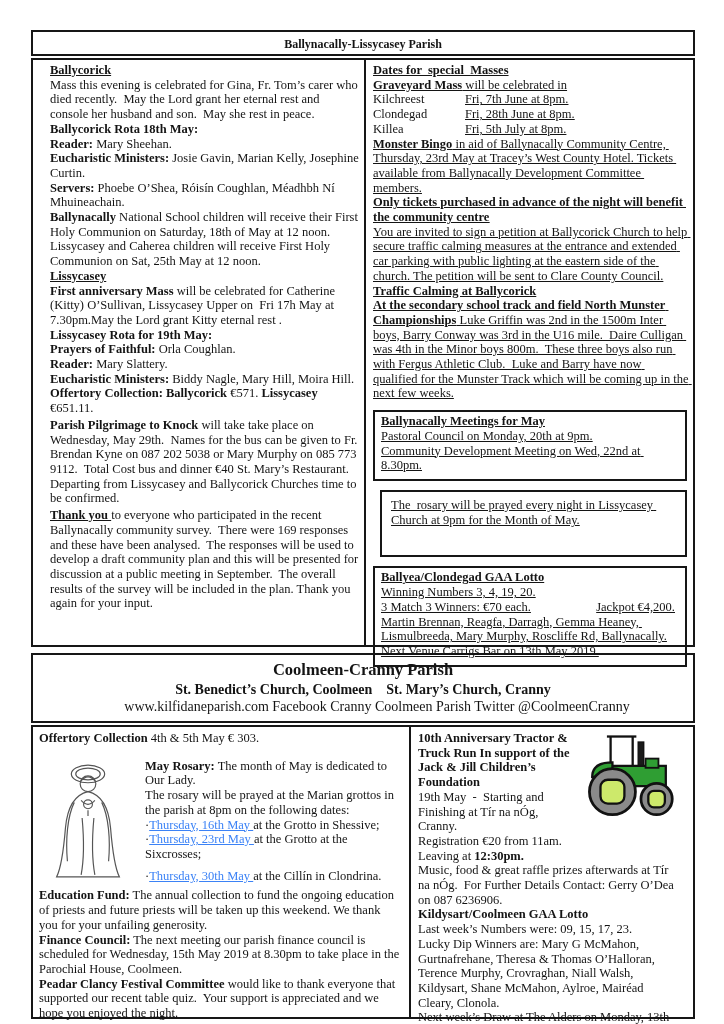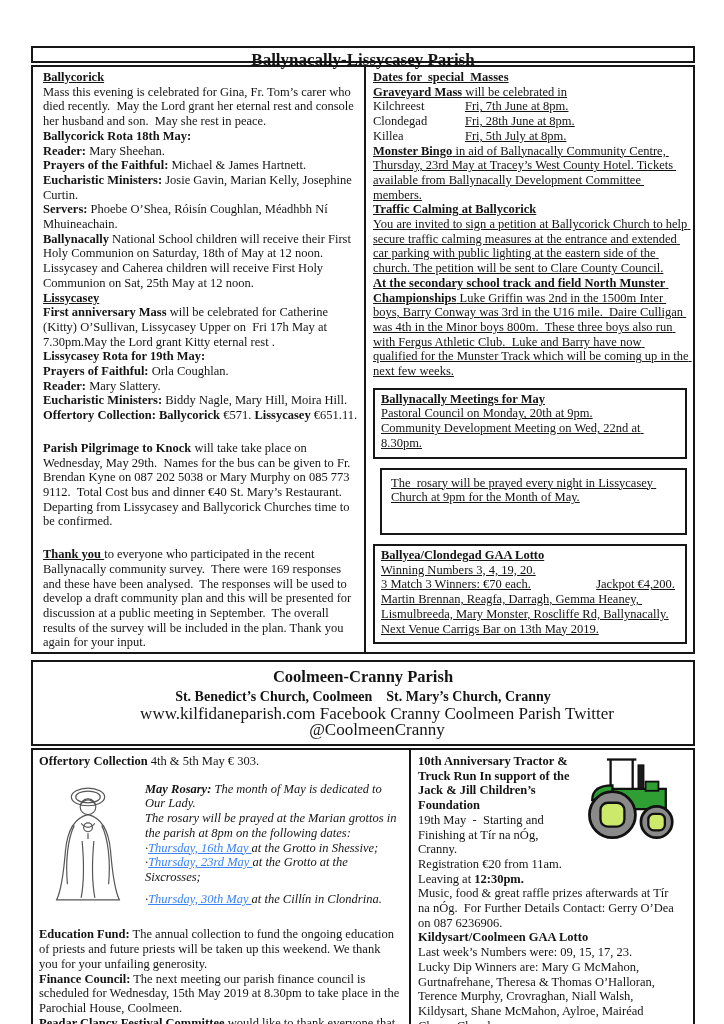--- a/index.html
+++ b/index.html
@@ -1,61 +1,60 @@
 <!DOCTYPE html>
 <html><head>
 <meta charset="utf-8">
 <style>
   html,body{margin:0;padding:0;background:#e8e8e8;}
   .page{position:relative;width:724px;height:1024px;background:#ffffff;
         font-family:"Liberation Serif",serif;font-size:12.5px;line-height:14.7px;
         color:#141414;overflow:hidden;margin:0 auto;}
   .sheet{position:absolute;left:31px;top:30px;width:664px;}
   .box{border:2px solid #161616;box-sizing:border-box;}
-  .titlebox{height:17px;text-align:center;font-weight:bold;font-size:17px;line-height:24px;margin-top:16px;}
+  .titlebox{height:26px;text-align:center;font-weight:bold;font-size:12px;line-height:24px;}
   .topcontent{margin-top:2px;height:589px;display:flex;}
-  .colL{width:333px;border-right:2px solid #161616;padding:3px 5px 0 10px;box-sizing:border-box;}
+  .colL{width:333px;border-right:2px solid #161616;padding:3px 5px 0 17px;box-sizing:border-box;}
   .colR{flex:1;padding:3px 4px 2px 7px;display:flex;flex-direction:column;box-sizing:border-box;text-decoration:underline;}
   .para{white-space:pre-wrap;}
   .b{font-weight:bold;}
   .bu{font-weight:bold;text-decoration:underline;}
   .link{color:#3b82f6;text-decoration:underline;}
   .place{display:inline-block;width:92px;}
   .split{display:flex;justify-content:space-between;padding-right:4px;}
-  .sp{margin-top:18px;}
+  .sp{margin-top:2px;}
   .gapS{margin-top:7px;}
   .subbox{border:2px solid #161616;margin:9px 2px 0 0;padding:2px 6px 6px 6px;}
   .subbox.inset{margin-left:7px;padding:6px 6px 28px 9px;}
   .bheader{margin-top:6px;text-align:center;padding:4px 16px 6px;}
   .btitle{font-weight:bold;font-size:16.5px;line-height:21px;}
   .bchurches{font-weight:bold;font-size:14px;line-height:19px;white-space:pre-wrap;}
-  .bweb{font-size:17px;line-height:16px;margin-left:28px;}
+  .bweb{font-size:14px;line-height:16px;margin-left:28px;}
   .bcontent{margin-top:2px;height:294px;display:flex;}
   .colBL{width:378px;border-right:2px solid #161616;padding:4px 8px 0 6px;box-sizing:border-box;}
   .colBR{flex:1;padding:4px 18px 0 7px;box-sizing:border-box;}
   .rosaryrow{display:flex;margin-top:13px;}
   .maryfig{flex:0 0 106px;}
-  .rosarytext{flex:1;font-style:italic;}
+  .rosarytext{flex:1;}
   .tractorfloat{float:right;margin:0 0 4px 6px;}
 </style>
 </head>
 <body>
 
 <div class="page">
   <div class="sheet">
 
     <div class="box titlebox">Ballynacally-Lissycasey Parish</div>
 
     <div class="box topcontent">
       <div class="colL">
           <div class="para"><span class="bu">Ballycorick</span></div>
           <div class="para"><span>Mass this evening is celebrated for Gina, Fr. Tom’s carer who died recently.  May the Lord grant her eternal rest and console her husband and son.  May she rest in peace.</span></div>
           <div class="para"><span class="b">Ballycorick Rota 18th May:</span></div>
           <div class="para"><span class="b">Reader:</span><span> Mary Sheehan.</span></div>
-          <div class="para"><span class="b">Prayers of the Faithful:</span><span> Michael &amp; James Hartnett.</span></div>
           <div class="para"><span class="b">Eucharistic Ministers:</span><span> Josie Gavin, Marian Kelly, Josephine Curtin.</span></div>
           <div class="para"><span class="b">Servers:</span><span> Phoebe O’Shea, Róisín Coughlan, Méadhbh Ní Mhuineachain.</span></div>
           <div class="para"><span class="b">Ballynacally</span><span> National School children will receive their First Holy Communion on Saturday, 18th of May at 12 noon. Lissycasey and Caherea children will receive First Holy Communion on Sat, 25th May at 12 noon.</span></div>
           <div class="para"><span class="bu">Lissycasey</span></div>
           <div class="para"><span class="b">First anniversary Mass</span><span> will be celebrated for Catherine  (Kitty) O’Sullivan, Lissycasey Upper on  Fri 17h May at 7.30pm.May the Lord grant Kitty eternal rest .</span></div>
           <div class="para"><span class="b">Lissycasey Rota for 19th May:</span></div>
           <div class="para"><span class="b">Prayers of Faithful:</span><span> Orla Coughlan.</span></div>
           <div class="para"><span class="b">Reader:</span><span> Mary Slattery.</span></div>
           <div class="para"><span class="b">Eucharistic Ministers:</span><span> Biddy Nagle, Mary Hill, Moira Hill.</span></div>
           <div class="para"><span class="b">Offertory Collection: Ballycorick</span><span> €571. </span><span class="b">Lissycasey</span><span> €651.11.</span></div>
@@ -63,37 +62,38 @@
           <div class="para sp"><span class="bu">Thank you </span><span>to everyone who participated in the recent Ballynacally community survey.  There were 169 responses and these have been analysed.  The responses will be used to develop a draft community plan and this will be presented for discussion at a public meeting in September.  The overall results of the survey will be included in the plan. Thank you again for your input.</span></div>
         </div>
       <div class="colR">
         <div>
             <div class="para"><span class="b">Dates for  special  Masses</span></div>
             <div class="para"><span class="b">Graveyard Mass</span><span> will be celebrated in</span></div>
             <div class="para"><span class="place">Kilchreest</span><span>Fri, 7th June at 8pm.</span></div>
             <div class="para"><span class="place">Clondegad</span><span>Fri, 28th June at 8pm.</span></div>
             <div class="para"><span class="place">Killea</span><span>Fri, 5th July at 8pm.</span></div>
             <div class="para"><span class="b">Monster Bingo</span><span> in aid of Ballynacally Community Centre, Thursday, 23rd May at Tracey’s West County Hotel. Tickets available from Ballynacally Development Committee members.</span></div>
+            <div class="para"><span class="bu">Only tickets purchased in advance of the night will benefit the community centre</span></div>
+            <div class="para"><span>You are invited to sign a petition at Ballycorick Church to help secure traffic calming measures at the entrance and extended car parking with public lighting at the eastern side of the church. The petition will be sent to Clare County Council.</span></div>
             <div class="para"><span class="b">Traffic Calming at Ballycorick</span></div>
-            <div class="para"><span>You are invited to sign a petition at Ballycorick Church to help secure traffic calming measures at the entrance and extended car parking with public lighting at the eastern side of the church. The petition will be sent to Clare County Council.</span></div>
             <div class="para"><span class="b">At the secondary school track and field North Munster Championships</span><span> Luke Griffin was 2nd in the 1500m Inter boys, Barry Conway was 3rd in the U16 mile.  Daire Culligan was 4th in the Minor boys 800m.  These three boys also run with Fergus Athletic Club.  Luke and Barry have now qualified for the Munster Track which will be coming up in the next few weeks.</span></div>
           </div>
         <div class="subbox">
             <div class="para"><span class="b">Ballynacally Meetings for May</span></div>
             <div class="para"><span>Pastoral Council on Monday, 20th at 9pm.</span></div>
             <div class="para"><span>Community Development Meeting on Wed, 22nd at 8.30pm.</span></div>
           </div>
         <div class="subbox inset">
             <div class="para"><span>The  rosary will be prayed every night in Lissycasey Church at 9pm for the Month of May.</span></div>
           </div>
         <div class="subbox">
             <div class="para"><span class="b">Ballyea/Clondegad GAA Lotto</span></div>
             <div class="para"><span>Winning Numbers 3, 4, 19, 20.</span></div>
             <div class="para split"><span>3 Match 3 Winners: €70 each.</span><span>Jackpot €4,200.</span></div>
-            <div class="para"><span>Martin Brennan, Reagfa, Darragh, Gemma Heaney, Lismulbreeda, Mary Monster, Roscliffe Rd, Ballynacally.</span></div>
+            <div class="para"><span>Martin Brennan, Reagfa, Darragh, Gemma Heaney, Lismulbreeda, Mary Murphy, Roscliffe Rd, Ballynacally.</span></div>
             <div class="para"><span>Next Venue Carrigs Bar on 13th May 2019.</span></div>
           </div>
       </div>
     </div>
 
     <div class="box bheader">
       <div class="btitle">Coolmeen-Cranny Parish</div>
       <div class="bchurches">St. Benedict’s Church, Coolmeen    St. Mary’s Church, Cranny</div>
       <div class="bweb">www.kilfidaneparish.com Facebook Cranny Coolmeen Parish Twitter @CoolmeenCranny</div>
     </div>

